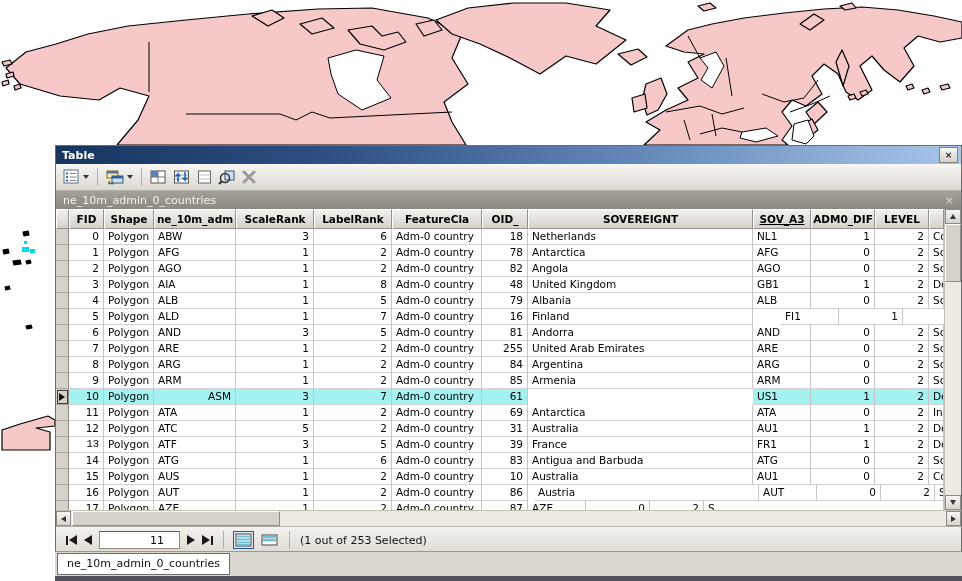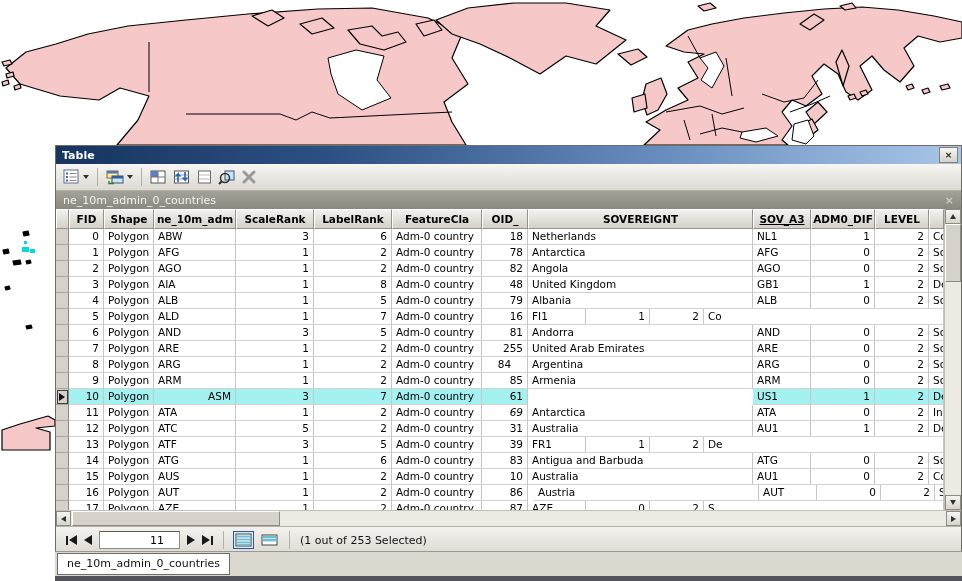--- a/index.html
+++ b/index.html
@@ -327,21 +327,22 @@
               </div>
               <div class="trow">
                 <div class="cell selcell" style="width: 13px; flex: 0 0 auto;"></div>
                 <div class="cell a-right" style="width: 35px; flex: 0 0 auto;">5</div>
                 <div class="cell a-left" style="width: 50px; flex: 0 0 auto;">Polygon</div>
                 <div class="cell a-left" style="width: 82px; flex: 0 0 auto;">ALD</div>
                 <div class="cell a-right" style="width: 78px; flex: 0 0 auto;">1</div>
                 <div class="cell a-right" style="width: 78px; flex: 0 0 auto;">7</div>
                 <div class="cell a-left" style="width: 90px; flex: 0 0 auto;">Adm-0 country</div>
                 <div class="cell a-right" style="width: 46px; flex: 0 0 auto;">16</div>
-                <div class="cell a-left" style="width: 58px; flex: 0 0 auto;">FI1</div>
+                <div class="cell a-left" style="width: 225px; flex: 0 0 auto;">Finland</div>
+                <div class="cell a-left" style="width: 58px; flex: 0 0 auto; margin-left: 28px;">FI1</div>
                 <div class="cell a-right" style="width: 64px; flex: 0 0 auto;">1</div>
                 <div class="cell a-right" style="width: 54px; flex: 0 0 auto;">2</div>
                 <div class="cell a-left" style="width: 14px; flex: 1 1 0%;">Co</div>
               </div>
               <div class="trow">
                 <div class="cell selcell" style="width: 13px; flex: 0 0 auto;"></div>
                 <div class="cell a-right" style="width: 35px; flex: 0 0 auto;">6</div>
                 <div class="cell a-left" style="width: 50px; flex: 0 0 auto;">Polygon</div>
                 <div class="cell a-left" style="width: 82px; flex: 0 0 auto;">AND</div>
                 <div class="cell a-right" style="width: 78px; flex: 0 0 auto;">3</div>
@@ -370,21 +371,21 @@
                 <div class="cell a-left" style="width: 14px; flex: 1 1 0%;">So</div>
               </div>
               <div class="trow">
                 <div class="cell selcell" style="width: 13px; flex: 0 0 auto;"></div>
                 <div class="cell a-right" style="width: 35px; flex: 0 0 auto;">8</div>
                 <div class="cell a-left" style="width: 50px; flex: 0 0 auto;">Polygon</div>
                 <div class="cell a-left" style="width: 82px; flex: 0 0 auto;">ARG</div>
                 <div class="cell a-right" style="width: 78px; flex: 0 0 auto;">1</div>
                 <div class="cell a-right" style="width: 78px; flex: 0 0 auto;">2</div>
                 <div class="cell a-left" style="width: 90px; flex: 0 0 auto;">Adm-0 country</div>
-                <div class="cell a-right" style="width: 46px; flex: 0 0 auto; text-align: center;">84</div>
+                <div class="cell a-right" style="width: 46px; flex: 0 0 auto;">84</div>
                 <div class="cell a-left" style="width: 225px; flex: 0 0 auto;">Argentina</div>
                 <div class="cell a-left" style="width: 58px; flex: 0 0 auto;">ARG</div>
                 <div class="cell a-right" style="width: 64px; flex: 0 0 auto;">0</div>
                 <div class="cell a-right" style="width: 54px; flex: 0 0 auto;">2</div>
                 <div class="cell a-left" style="width: 14px; flex: 1 1 0%;">So</div>
               </div>
               <div class="trow">
                 <div class="cell selcell" style="width: 13px; flex: 0 0 auto;"></div>
                 <div class="cell a-right" style="width: 35px; flex: 0 0 auto;">9</div>
                 <div class="cell a-left" style="width: 50px; flex: 0 0 auto;">Polygon</div>
@@ -417,21 +418,21 @@
                 <div class="cell a-left" style="width: 14px; flex: 1 1 0%;">De</div>
               </div>
               <div class="trow">
                 <div class="cell selcell" style="width: 13px; flex: 0 0 auto;"></div>
                 <div class="cell a-right" style="width: 35px; flex: 0 0 auto;">11</div>
                 <div class="cell a-left" style="width: 50px; flex: 0 0 auto;">Polygon</div>
                 <div class="cell a-left" style="width: 82px; flex: 0 0 auto;">ATA</div>
                 <div class="cell a-right" style="width: 78px; flex: 0 0 auto;">1</div>
                 <div class="cell a-right" style="width: 78px; flex: 0 0 auto;">2</div>
                 <div class="cell a-left" style="width: 90px; flex: 0 0 auto;">Adm-0 country</div>
-                <div class="cell a-right" style="width: 46px; flex: 0 0 auto; font-style: italic;">69</div>
+                <div class="cell a-right" style="width: 46px; flex: 0 0 auto;">69</div>
                 <div class="cell a-left" style="width: 225px; flex: 0 0 auto;">Antarctica</div>
                 <div class="cell a-left" style="width: 58px; flex: 0 0 auto;">ATA</div>
                 <div class="cell a-right" style="width: 64px; flex: 0 0 auto;">0</div>
                 <div class="cell a-right" style="width: 54px; flex: 0 0 auto;">2</div>
                 <div class="cell a-left" style="width: 14px; flex: 1 1 0%;">In</div>
               </div>
               <div class="trow">
                 <div class="cell selcell" style="width: 13px; flex: 0 0 auto;"></div>
                 <div class="cell a-right" style="width: 35px; flex: 0 0 auto;">12</div>
                 <div class="cell a-left" style="width: 50px; flex: 0 0 auto;">Polygon</div>
@@ -441,27 +442,28 @@
                 <div class="cell a-left" style="width: 90px; flex: 0 0 auto;">Adm-0 country</div>
                 <div class="cell a-right" style="width: 46px; flex: 0 0 auto;">31</div>
                 <div class="cell a-left" style="width: 225px; flex: 0 0 auto;">Australia</div>
                 <div class="cell a-left" style="width: 58px; flex: 0 0 auto;">AU1</div>
                 <div class="cell a-right" style="width: 64px; flex: 0 0 auto;">1</div>
                 <div class="cell a-right" style="width: 54px; flex: 0 0 auto;">2</div>
                 <div class="cell a-left" style="width: 14px; flex: 1 1 0%;">De</div>
               </div>
               <div class="trow">
                 <div class="cell selcell" style="width: 13px; flex: 0 0 auto;"></div>
-                <div class="cell a-right" style="width: 35px; flex: 0 0 auto;">13</div>
+                <div class="cell a-right" style="width: 35px; flex: 0 0 auto; font-family: Liberation Mono, monospace;">13</div>
                 <div class="cell a-left" style="width: 50px; flex: 0 0 auto;">Polygon</div>
                 <div class="cell a-left" style="width: 82px; flex: 0 0 auto;">ATF</div>
                 <div class="cell a-right" style="width: 78px; flex: 0 0 auto;">3</div>
                 <div class="cell a-right" style="width: 78px; flex: 0 0 auto;">5</div>
                 <div class="cell a-left" style="width: 90px; flex: 0 0 auto;">Adm-0 country</div>
                 <div class="cell a-right" style="width: 46px; flex: 0 0 auto;">39</div>
+                <div class="cell a-left" style="width: 225px; flex: 0 0 auto;">France</div>
                 <div class="cell a-left" style="width: 58px; flex: 0 0 auto;">FR1</div>
                 <div class="cell a-right" style="width: 64px; flex: 0 0 auto;">1</div>
                 <div class="cell a-right" style="width: 54px; flex: 0 0 auto;">2</div>
                 <div class="cell a-left" style="width: 14px; flex: 1 1 0%;">De</div>
               </div>
               <div class="trow">
                 <div class="cell selcell" style="width: 13px; flex: 0 0 auto;"></div>
                 <div class="cell a-right" style="width: 35px; flex: 0 0 auto;">14</div>
                 <div class="cell a-left" style="width: 50px; flex: 0 0 auto;">Polygon</div>
                 <div class="cell a-left" style="width: 82px; flex: 0 0 auto;">ATG</div>

